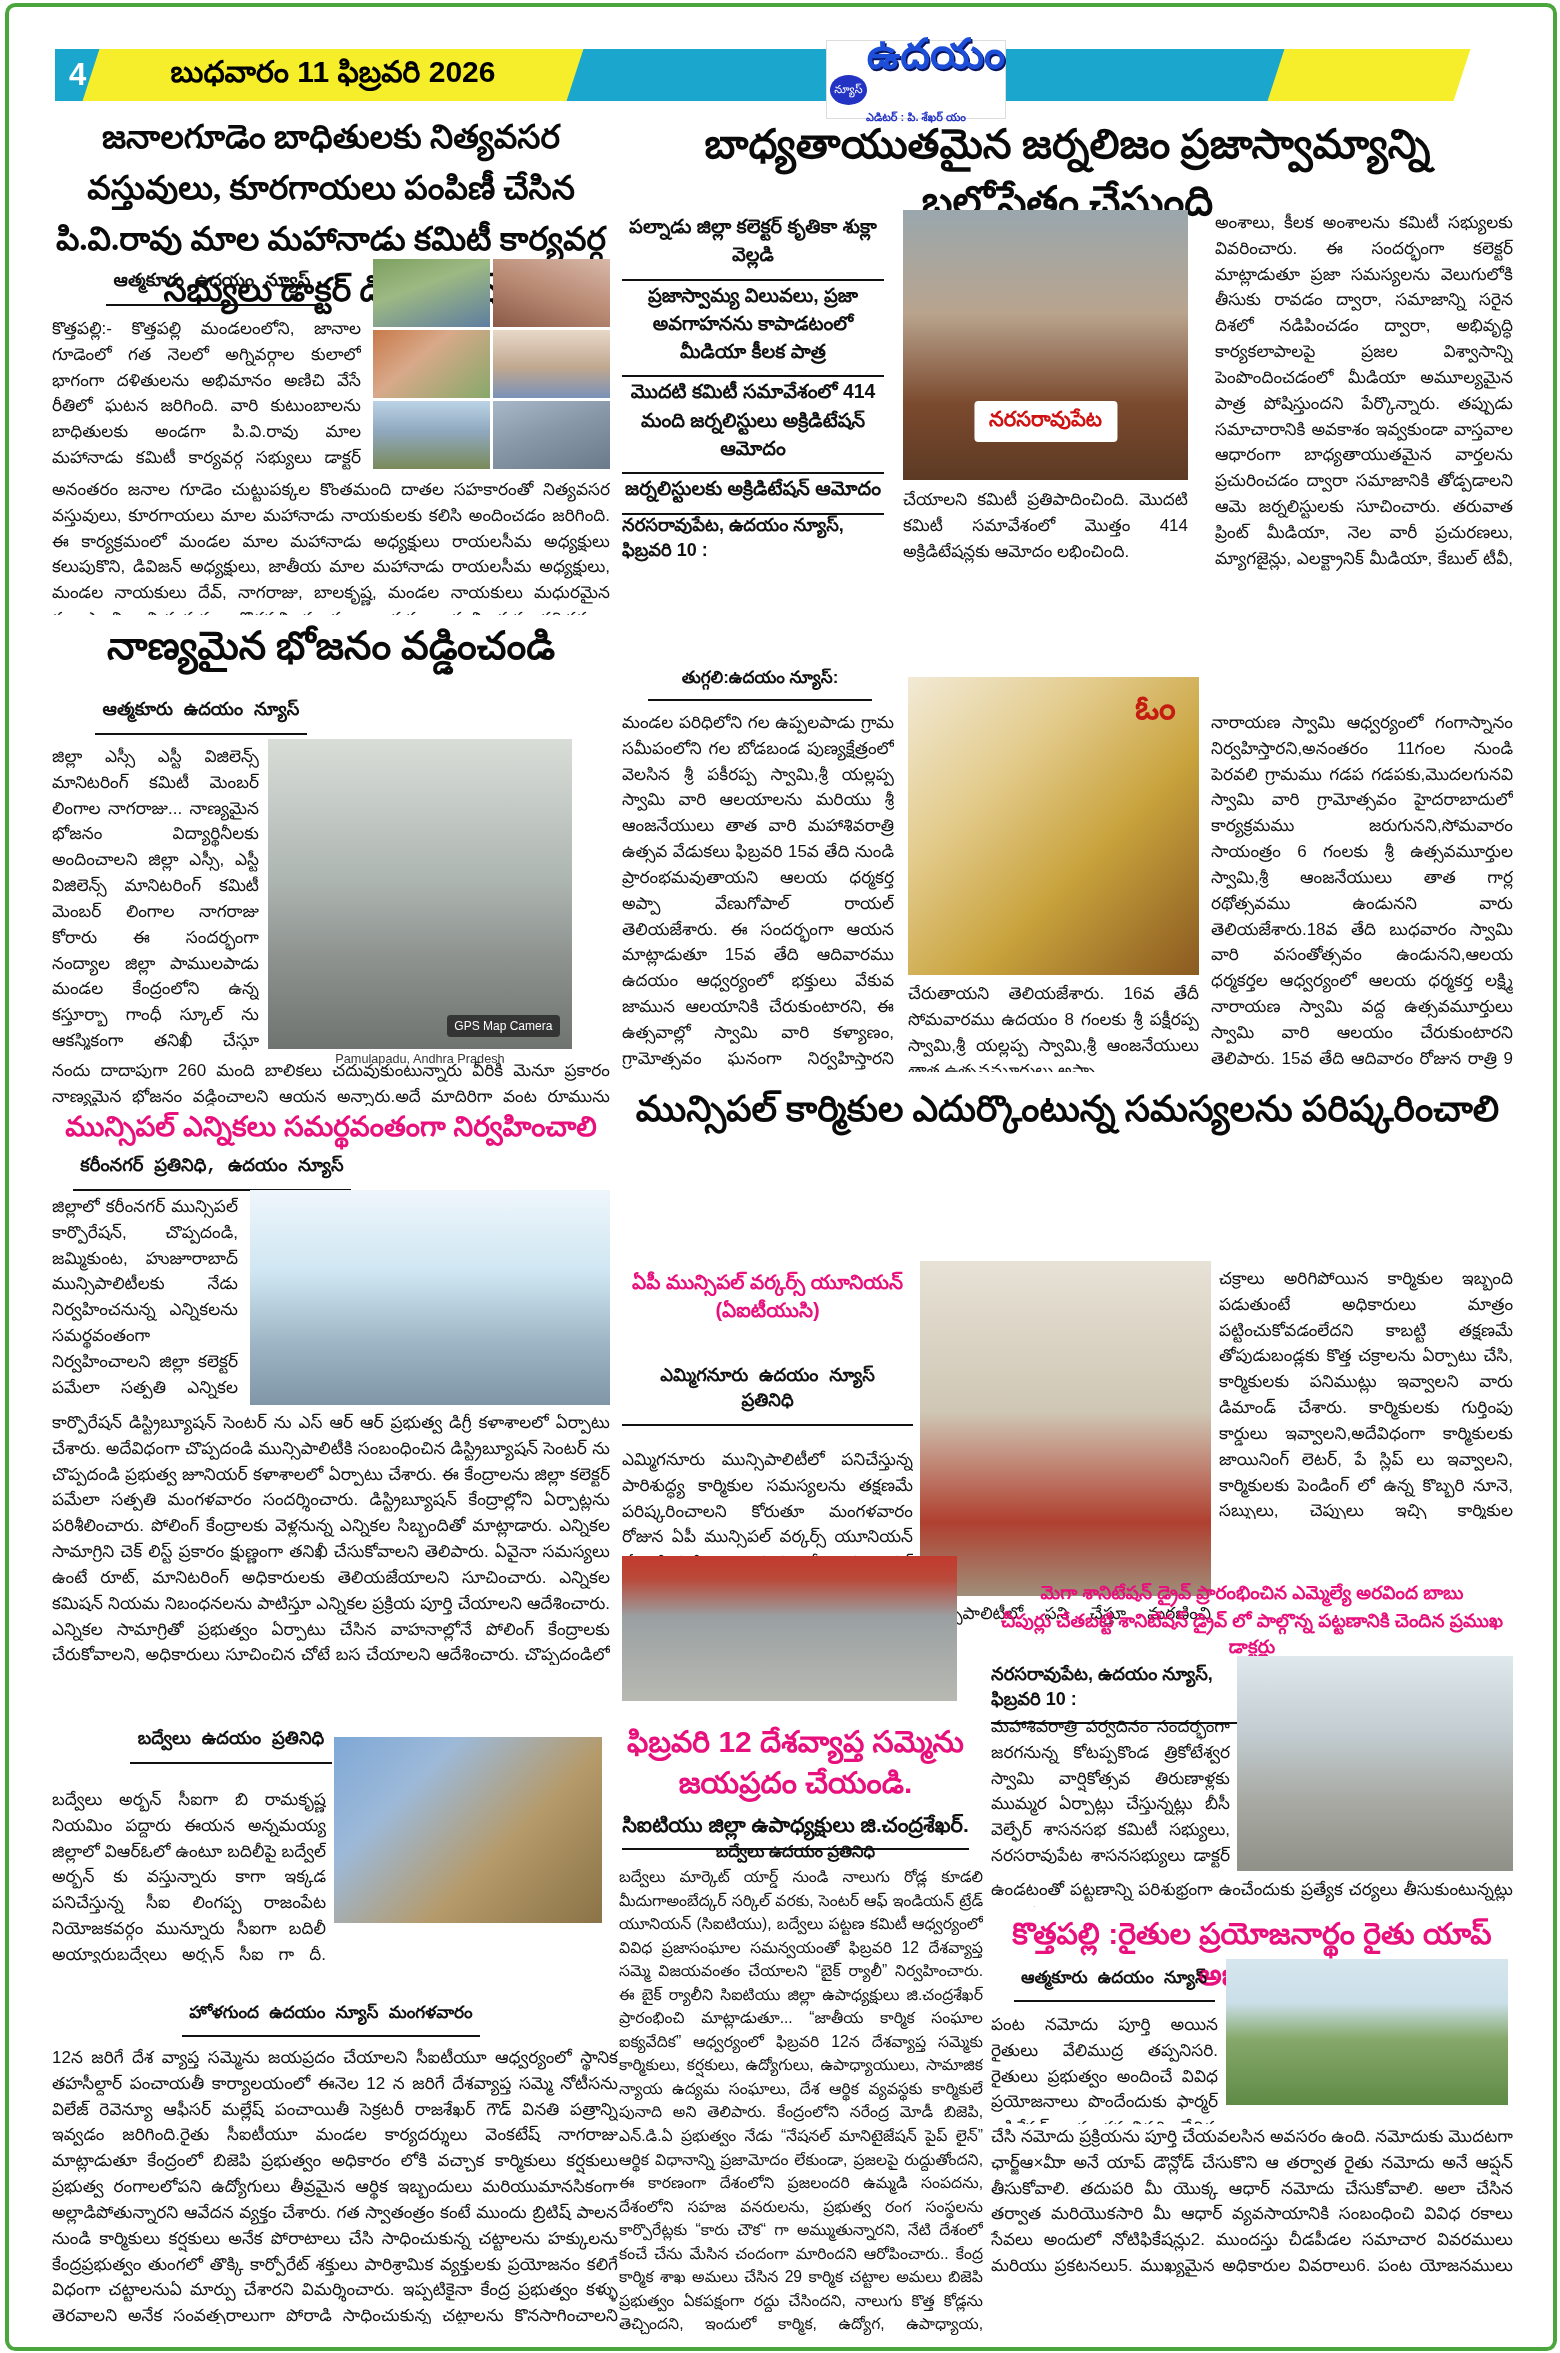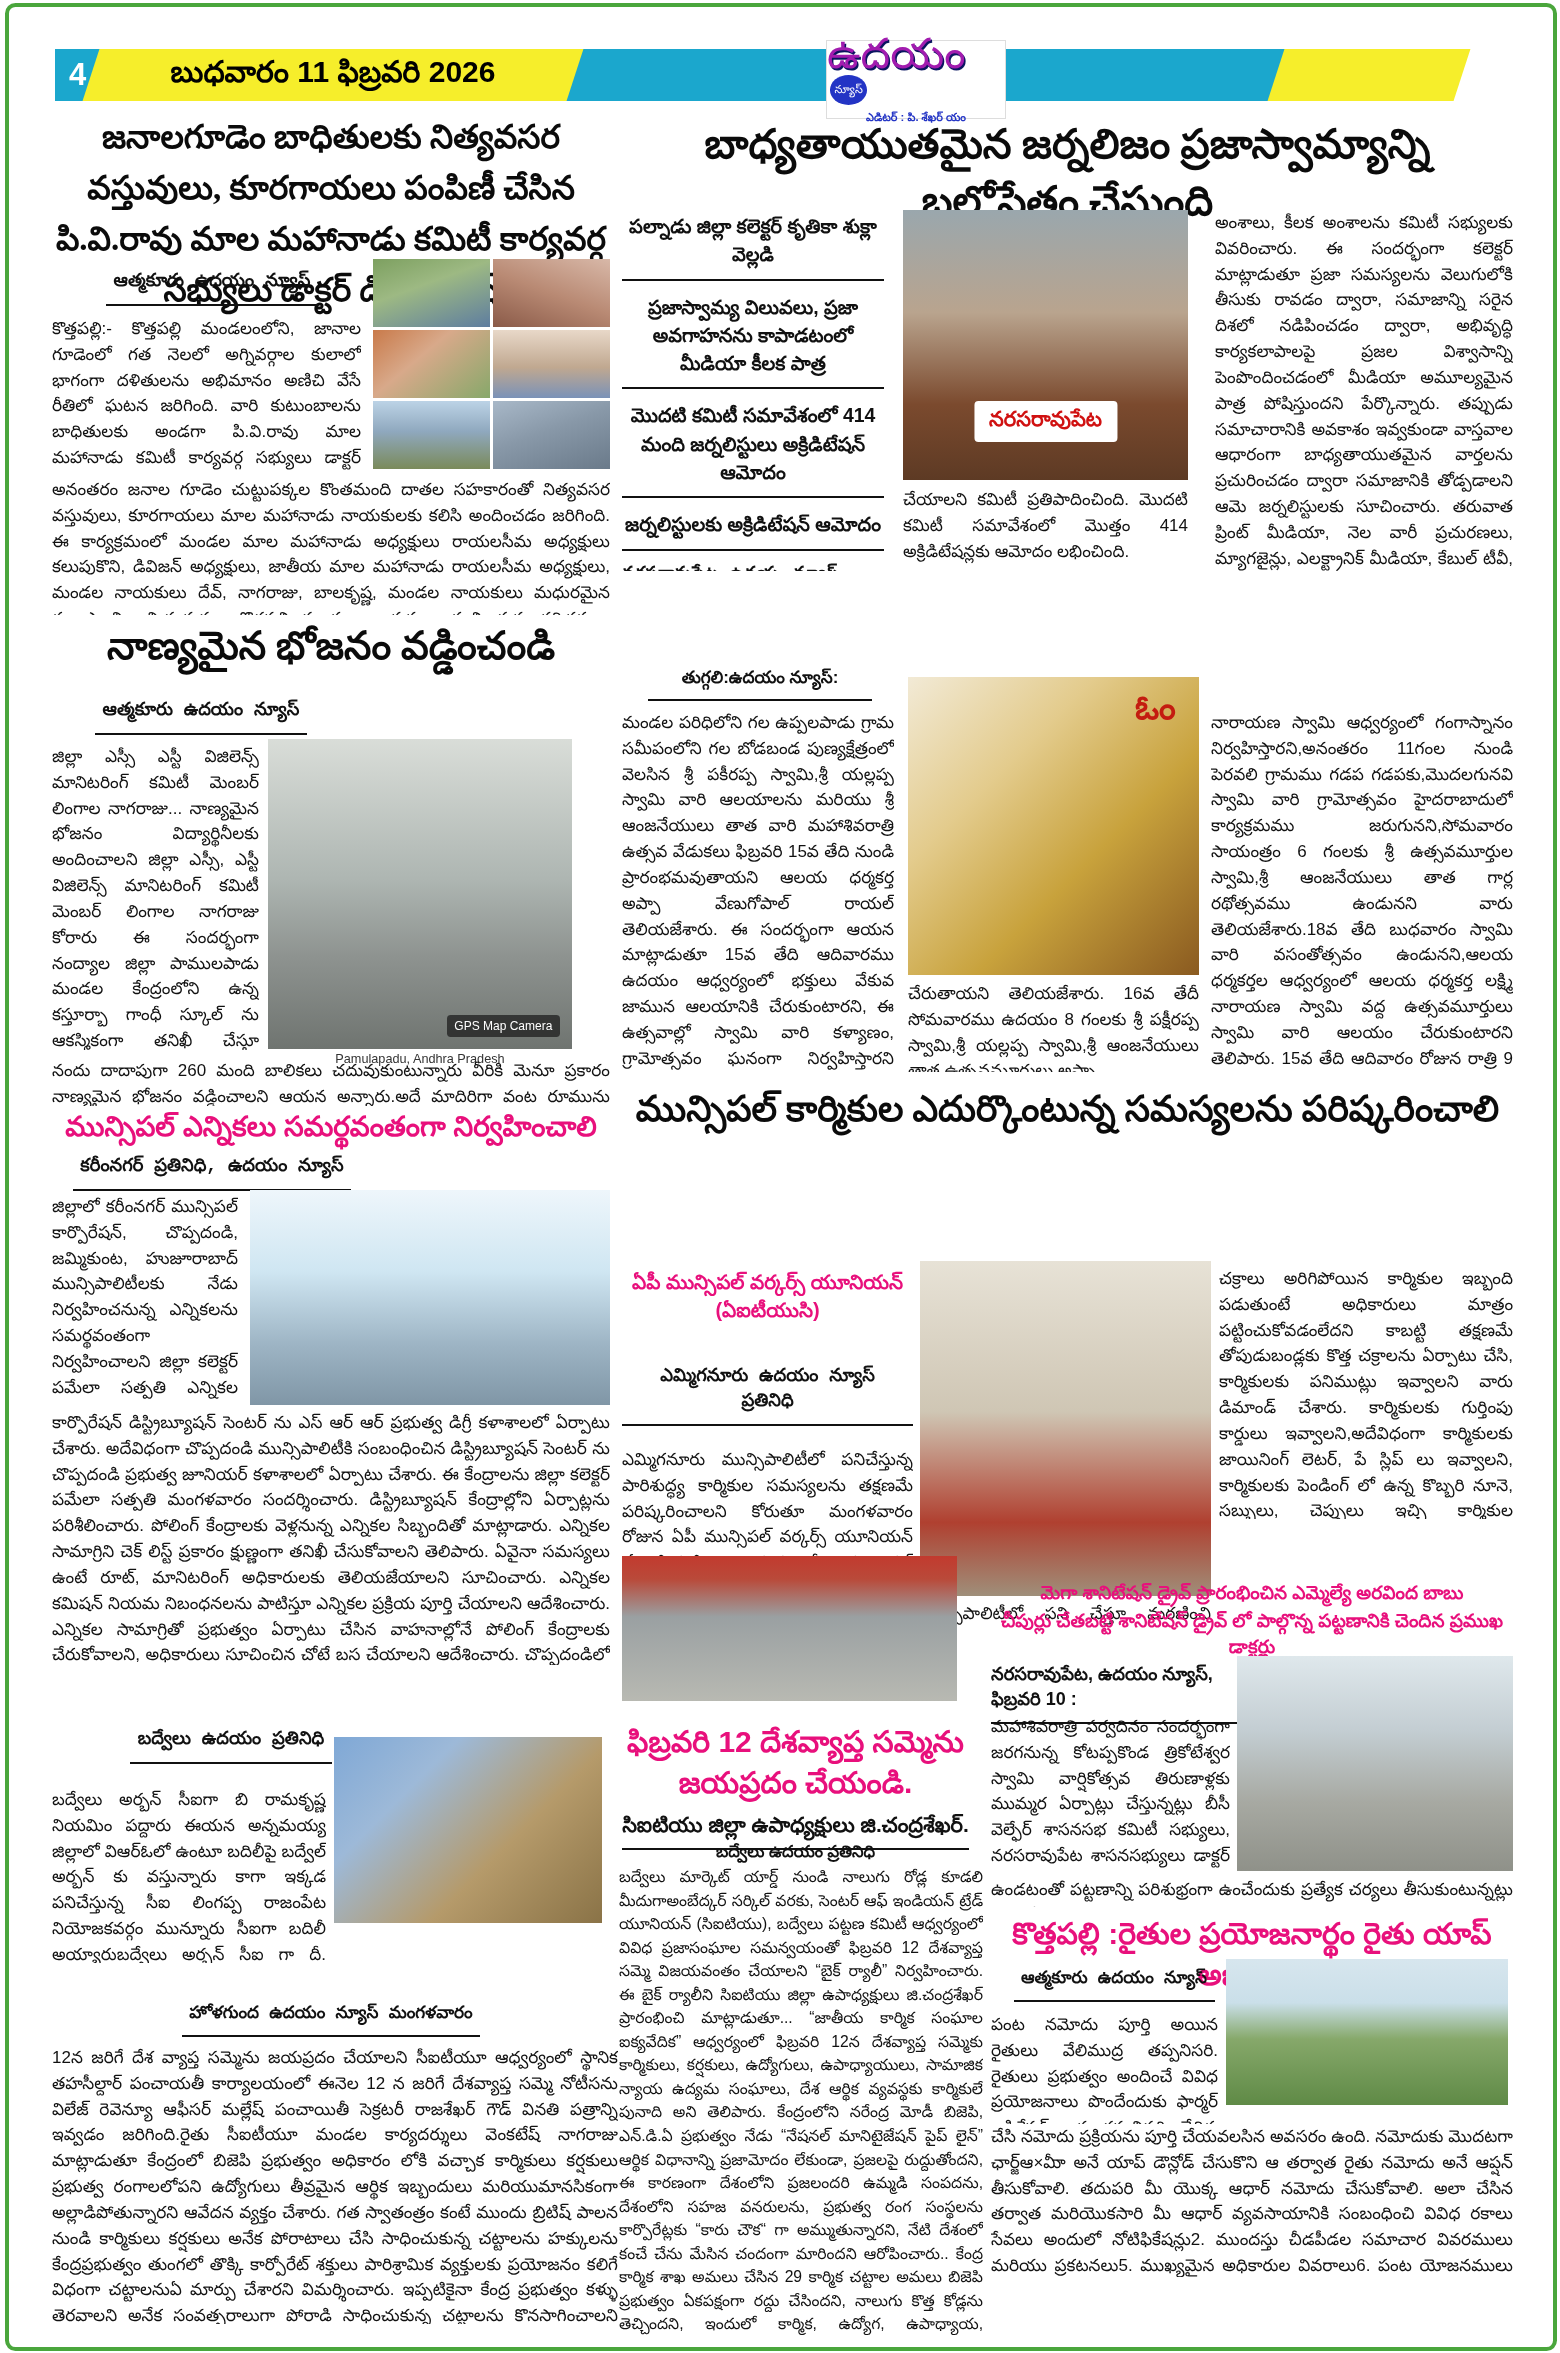--- a/index.html
+++ b/index.html
@@ -8,30 +8,30 @@
     font-family:"Liberation Sans",sans-serif;color:#111;box-sizing:border-box;
   }
   .page-border{position:absolute;left:4.5px;top:3px;right:4.5px;bottom:3px;border:4.5px solid #4aa63c;border-radius:10.4px;pointer-events:none;}
   .abs{position:absolute;box-sizing:border-box;}
   
   .mast-cyan{background:#1ba7cd;}
   .mast-yellow{background:#f6ee2b;transform:skewX(-18deg);}
   .mast-num{color:#fff;font-weight:bold;font-size:31px;display:flex;align-items:center;justify-content:center;}
   .mast-date{display:flex;align-items:center;justify-content:center;font-weight:bold;font-size:30px;color:#000;transform:skewX(18deg);width:100%;height:100%;}
   .logo-box{background:#fff;display:flex;flex-direction:column;align-items:center;justify-content:center;border:0.7px solid #ddd;}
-  .logo-main{font-weight:normal;font-size:42px;color:#a21caf;text-shadow:1.5px 1.5px 0 #0a1560;line-height:1;}
+  .logo-main{font-weight:bold;font-size:42px;color:#1d4ed8;text-shadow:1.5px 1.5px 0 #0a1560;line-height:1;margin-left:40px;}
   .logo-badge{display:inline-block;background:#2334c5;color:#fff;border-radius:50%;font-size:11.2px;padding:7.5px 4.5px;margin-left:3px;vertical-align:middle;}
   .logo-editor{font-size:11.2px;color:#2334c5;margin-top:6px;font-weight:bold;}
   
   .hl{font-family:"Liberation Serif",serif;font-weight:bold;text-align:center;color:#0b0b0b;}
   .hl-pink{color:#e8107c;font-family:"Liberation Sans",sans-serif;}
   .byline{text-align:center;font-weight:bold;font-size:18px;font-family:Liberation Mono, monospace;}
   .byline span{display:inline-block;border-bottom:2.2px solid #111;padding:0 7.5px 9px;}
   .dateline{font-weight:bold;font-size:18px;border-bottom:2.2px solid #111;padding-bottom:7.5px;margin-bottom:9px;}
-  .sub{font-weight:bold;font-size:19.4px;text-align:center;border-bottom:2.2px solid #111;padding-bottom:10.4px;margin-bottom:12px;line-height:1.45;}
+  .sub{font-weight:bold;font-size:19.4px;text-align:center;border-bottom:2.2px solid #111;padding-bottom:10.4px;margin-bottom:0;line-height:1.45;}
   .body-txt{font-size:17px;line-height:1.52;text-align:justify;overflow:hidden;word-break:break-word;}
   .body-sm{font-size:15.7px;line-height:1.5;}
   .magenta{color:#e8107c;}
   
   .ph{position:absolute;overflow:hidden;box-sizing:border-box;}
   .collage{display:grid;grid-template-columns:1fr 1fr;grid-auto-rows:1fr;gap:3.7px;}
   .collage div{width:100%;height:100%;}
   .c1{background:linear-gradient(160deg,#7da060 0%,#9db983 40%,#5e7da0 100%);}
   .c2{background:linear-gradient(200deg,#d8b8a8 0%,#b98a74 50%,#8a5a48 100%);}
   .c3{background:linear-gradient(140deg,#c97a4a 0%,#d8a98a 40%,#87a86a 100%);}

